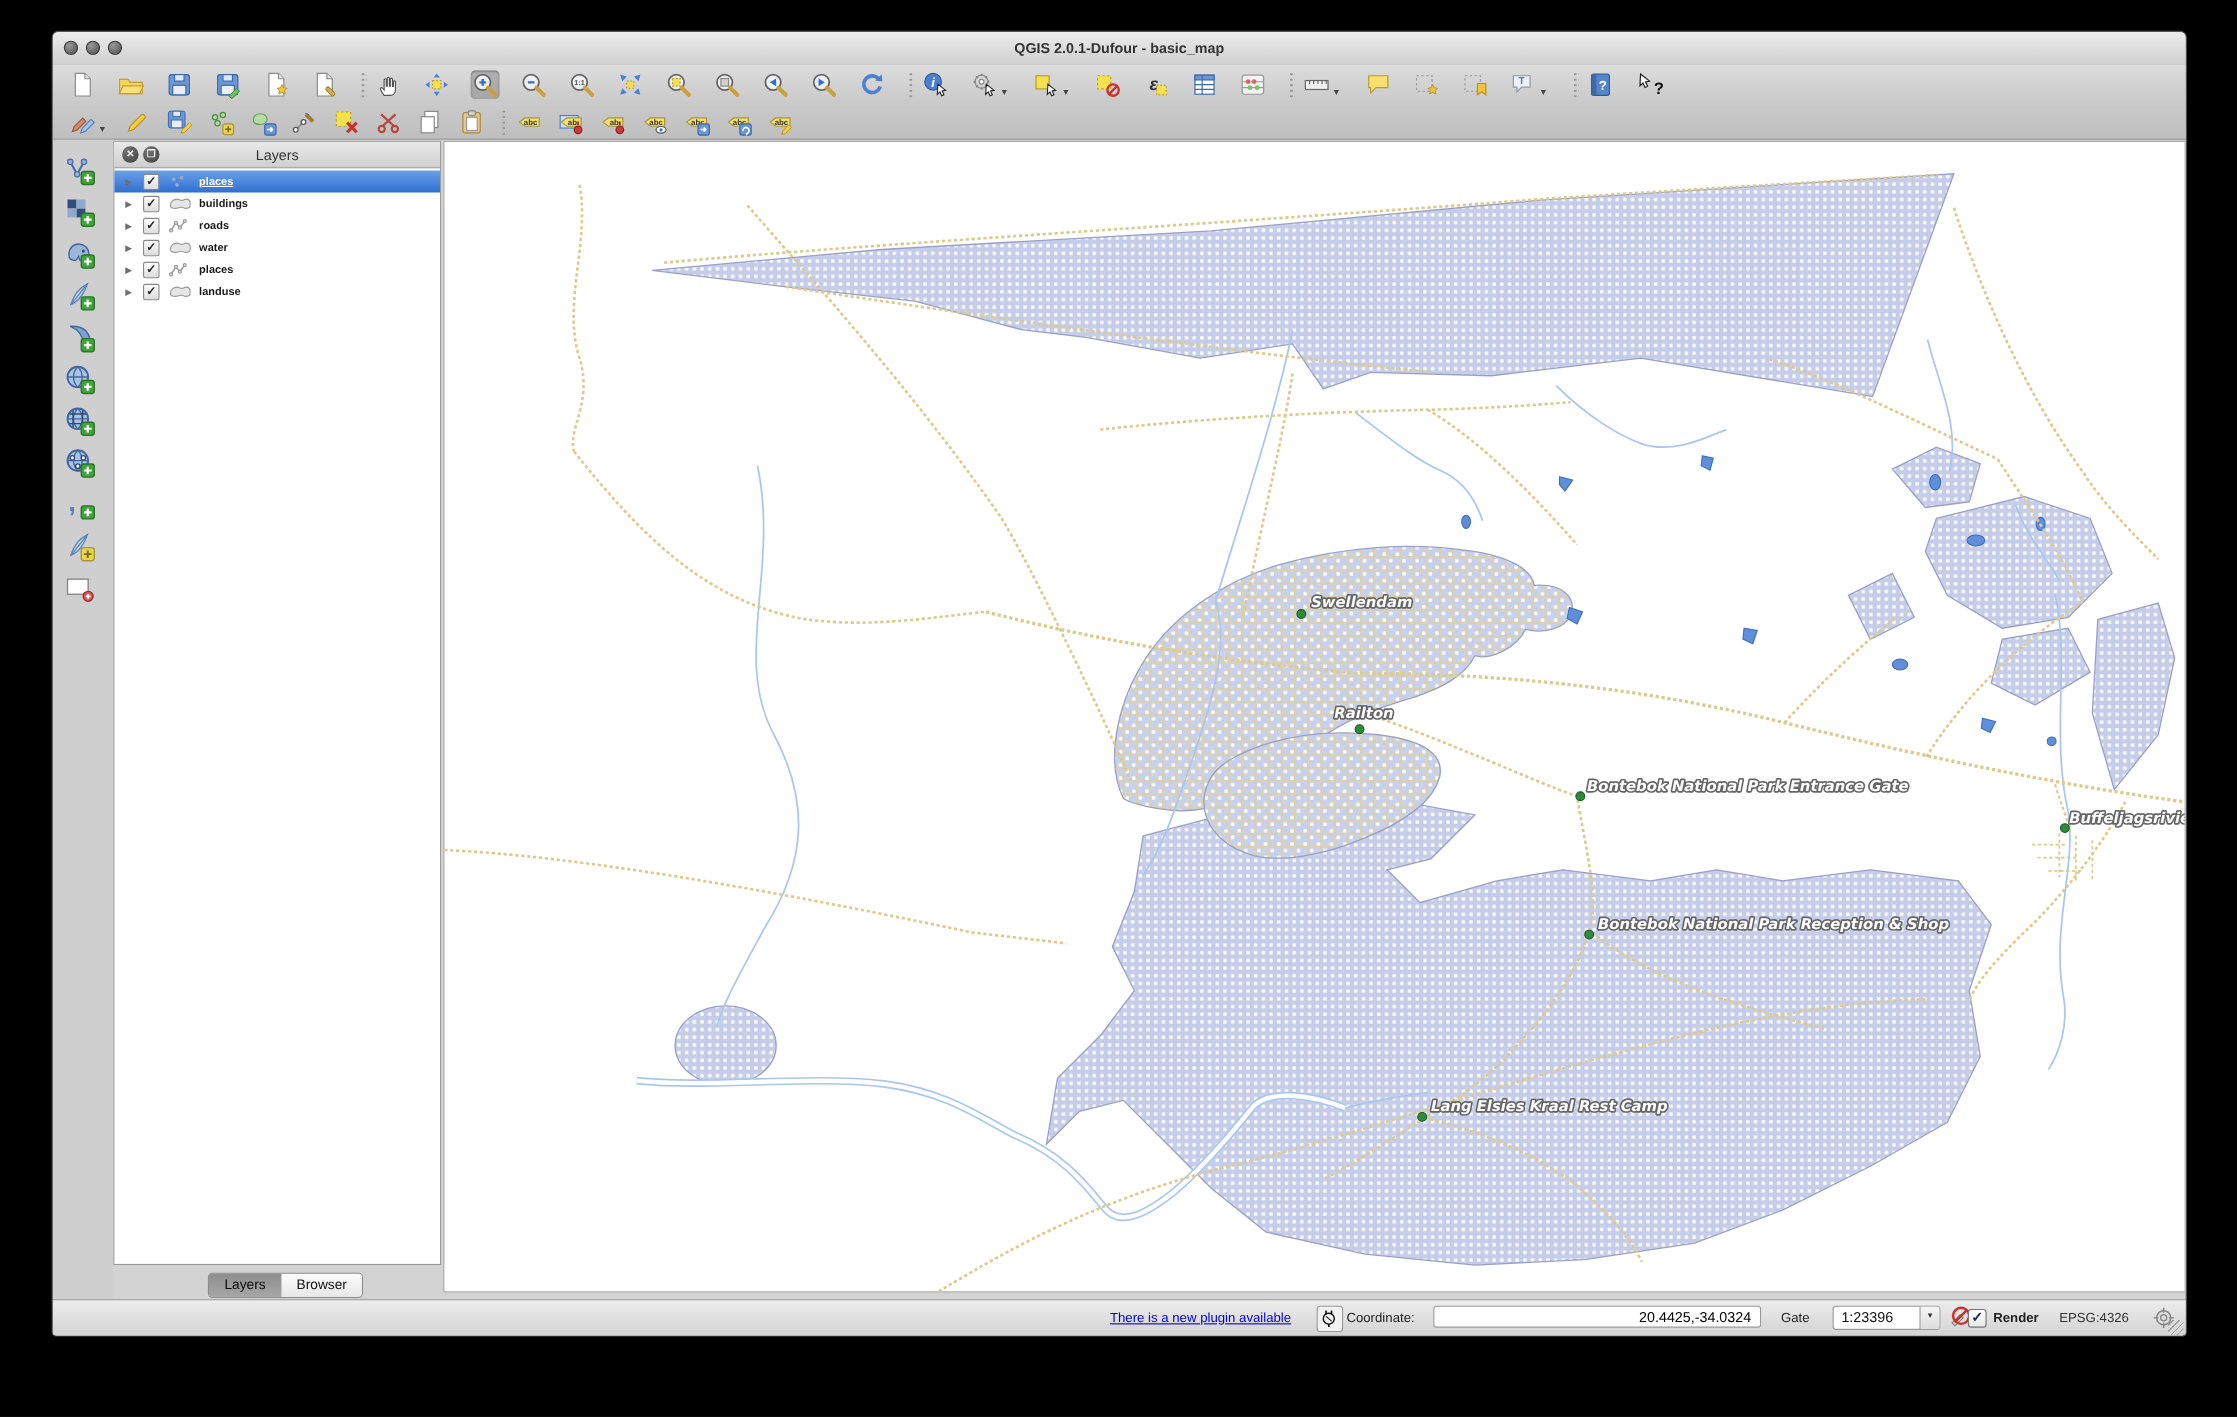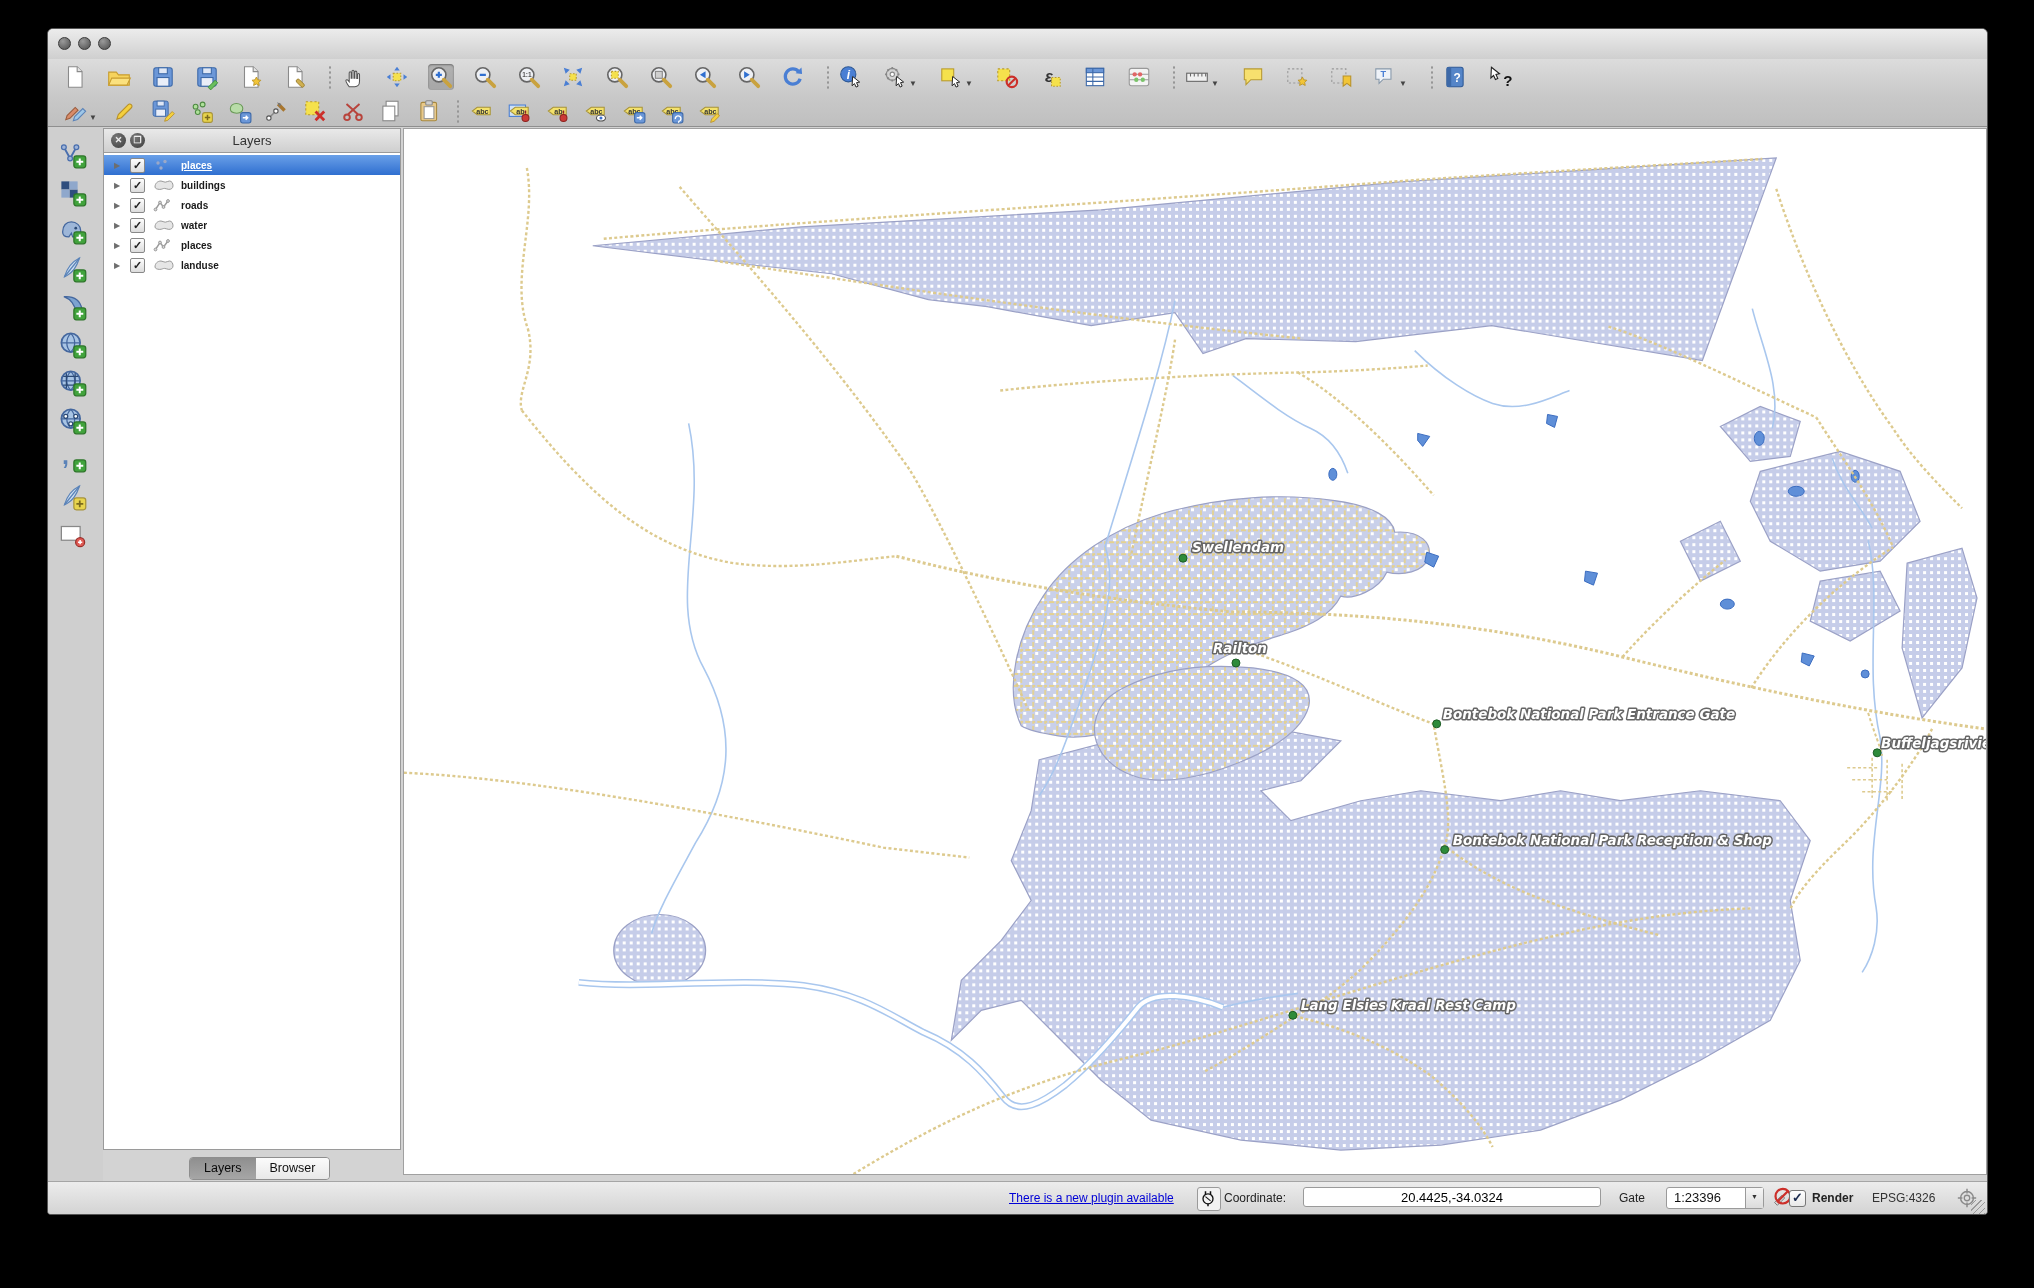--- a/index.html
+++ b/index.html
@@ -45,40 +45,41 @@
   .ptab.active{background:linear-gradient(#8f8f8f,#a6a6a6);color:#0a0a0a;}
   
   #map-canvas{position:absolute;left:355px;top:99px;width:1584px;height:1047px;background:#fff;border:1px solid #a0a0a0;box-sizing:border-box;}
   #map-canvas svg{display:block;width:100%;height:100%;}
   
   #statusbar{position:absolute;left:0;top:1152px;width:100%;height:35px;
     background:linear-gradient(#ececec,#d2d2d2);border-top:1px solid #a5a5a5;box-sizing:border-box;}
   .sb{position:absolute;top:9px;font-size:12px;color:#222;}
   #plugin-link{color:#0000d6;text-decoration:underline;}
   #coord-input{position:absolute;left:1255px;top:5px;width:298px;height:20px;border:1px solid #9a9a9a;border-radius:3px;
-    background:#fff;font-size:13px;text-align:center;padding:0 8px;box-sizing:border-box;font-family:"Liberation Sans",sans-serif;}
+    background:#fff;font-size:13px;text-align:right;padding:0 8px;box-sizing:border-box;font-family:"Liberation Sans",sans-serif;}
   #scale-combo{position:absolute;left:1618px;top:5px;width:96px;height:20px;border:1px solid #9a9a9a;border-radius:3px;background:#fff;}
   #scale-combo .val{position:absolute;left:7px;top:2px;font-size:13px;color:#111;}
   #scale-combo .btn{position:absolute;right:0;top:0;width:17px;height:100%;background:linear-gradient(#f6f6f6,#dcdcdc);
     border-left:1px solid #9a9a9a;font-size:7px;text-align:center;line-height:18px;color:#333;}
   .sb-iconbtn{position:absolute;top:5px;width:22px;height:22px;}
   #render-check{position:absolute;left:1741px;top:8px;width:15px;height:15px;border:1px solid #777;border-radius:3px;
     background:linear-gradient(#fff,#e8e8e8);font-size:13px;line-height:13px;font-weight:bold;text-align:center;color:#1c2c50;}
   #resize-grip{position:absolute;right:2px;bottom:2px;width:14px;height:14px;
     background:repeating-linear-gradient(135deg,transparent 0 3px,#9a9a9a 3px 4px);}
 </style>
 </head>
 <body>
 
 <div id="window">
 
   <div id="titlebar">
     <div class="traffic" style="left:10px"></div>
     <div class="traffic" style="left:30px"></div>
     <div class="traffic" style="left:50px"></div>
+    <div id="win-title">QGIS 2.0.1-Dufour - basic_map</div>
   </div>
 
   <div id="toolbar1">
       <div class="tb-icon" style="left: 14px; top: 5px;">
         <svg viewBox="0 0 24 24" width="26" height="26">
           <path d="M6 2.5 h8 l4.5 4.5 v14.5 h-12.5z" fill="#fff" stroke="#8a8a8a"></path>
           <path d="M14 2.5 v4.5 h4.5" fill="#e4e4e4" stroke="#8a8a8a"></path>
         </svg>
       </div>
       <div class="tb-icon" style="left: 58px; top: 5px;">

